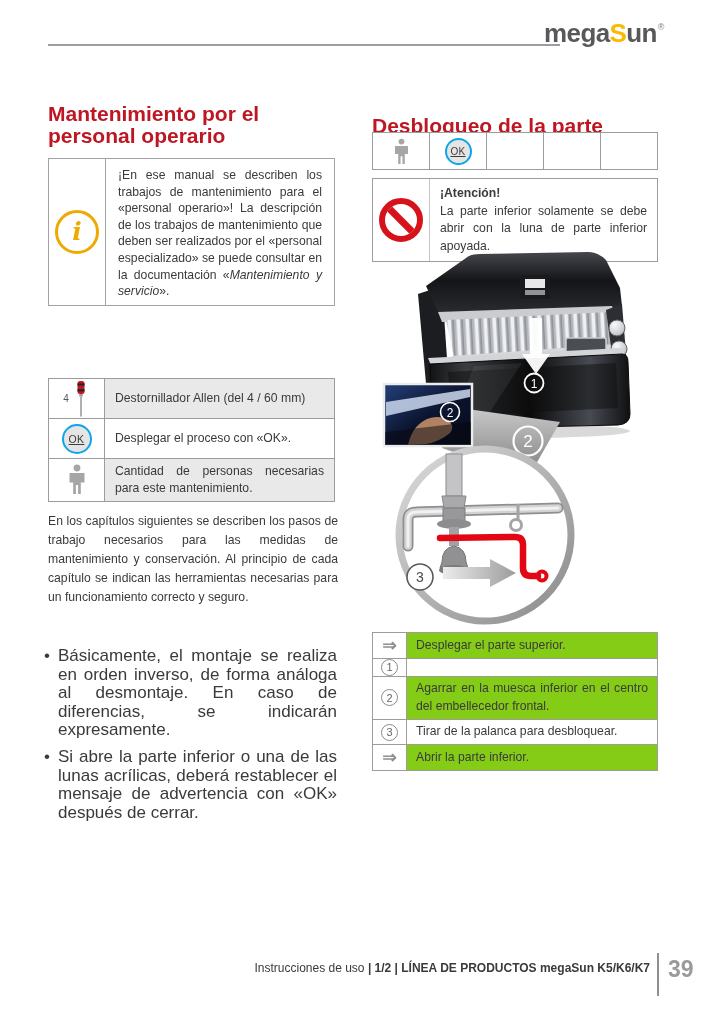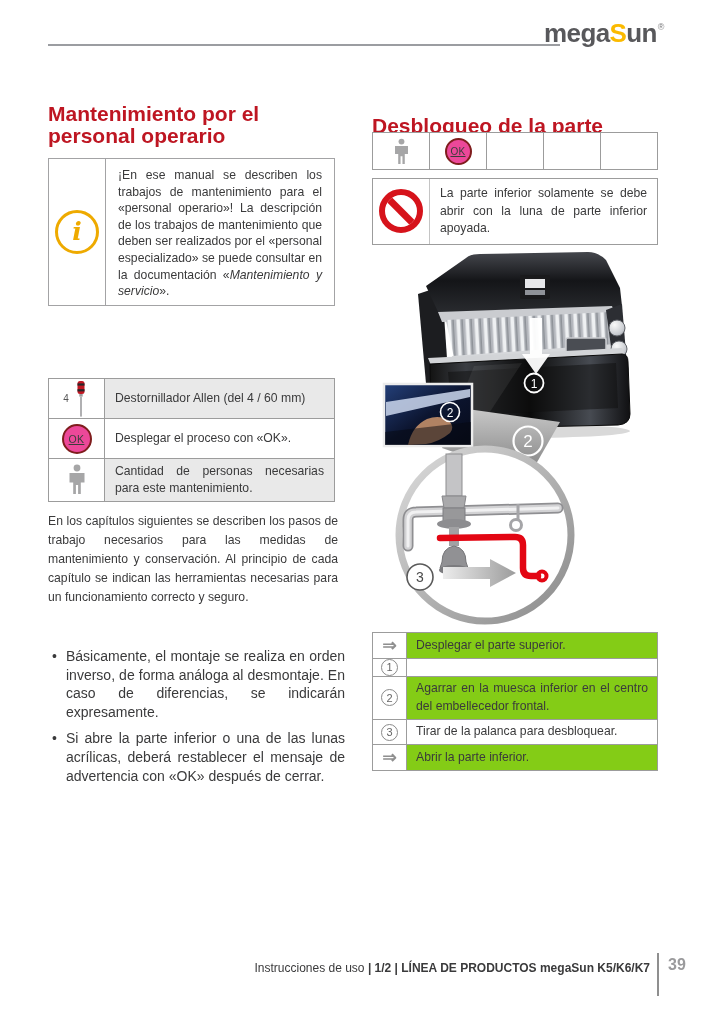--- a/index.html
+++ b/index.html
@@ -31,29 +31,29 @@
   .tools { position:absolute; left:48px; top:378px; width:287px; border:1px solid #9c9c9c;
            box-sizing:border-box; }
   .tool-row { display:flex; border-bottom:1px solid #9c9c9c; }
   .tool-row:last-child { border-bottom:none; }
   .tool-ic { width:55px; flex:none; background:#fff; border-right:1px solid #9c9c9c;
              display:flex; align-items:center; justify-content:center; gap:2px; }
   .tool-tx { flex:1; padding:4px 10px; font-size:12.2px; line-height:16.8px;
              display:flex; align-items:center; text-align:justify; min-height:39px; box-sizing:border-box; }
   .tool-row.sh .tool-tx { background:#e9e9e9; }
   .tool-badge { font-size:10px; color:#555; margin-right:1px; }
-  .ok-ring { width:30px; height:30px; border:2px solid #7f1d1d; border-radius:50%;
+  .ok-ring { width:30px; height:30px; border:2px solid #0ea5e9; border-radius:50%;
              display:flex; align-items:center; justify-content:center; box-sizing:border-box;
-             font-size:10.5px; color:#3c3c3b; letter-spacing:0.3px; background:#ec4899;text-decoration:underline; }
+             font-size:10.5px; color:#3c3c3b; letter-spacing:0.3px; background:#e5e5e5;text-decoration:underline; }
   .ok-ring.small { width:27px; height:27px; font-size:10px; }
 
   
   .para { position:absolute; left:48px; top:512px; width:290px; font-size:12.2px;
           line-height:19px; text-align:justify; }
-  .bullets { position:absolute; left:52px; top:647px; width:293px; font-size:14px; line-height:18.6px; }
+  .bullets { position:absolute; left:44px; top:647px; width:293px; font-size:17px; line-height:18.6px; }
   .bullet { display:flex; margin-bottom:8px; }
   .bullet .dot { width:14px; flex:none; }
   .bullet .dot::before { content:"•"; }
   .bullet .bt { flex:1; text-align:justify; }
 
   
   .strip { position:absolute; left:372px; top:132px; width:286px; height:38px;
            border:1px solid #9c9c9c; display:flex; box-sizing:border-box; background:#fff; }
   .strip .cell { flex:1; border-right:1px solid #9c9c9c; display:flex; align-items:center; justify-content:center; }
   .strip .cell:last-child { border-right:none; }
@@ -83,21 +83,21 @@
   .step.hl .stx { background:#84cc16; }
   .sym-arrow { color:#8f8f8f; font-size:17px; font-weight:bold; line-height:1; }
   .sym-num { width:17px; height:17px; border:1.4px solid #8a8a8a; border-radius:50%; color:#666;
              font-size:11px; display:flex; align-items:center; justify-content:center; box-sizing:border-box; }
 
   
   .footer-text { position:absolute; top:961px; left:250px; width:400px; text-align:right;
                  font-size:12px; color:#3a3a3b; white-space:nowrap; }
   .footer-text .fb { font-weight:bold; }
   .footer-rule { position:absolute; left:657px; top:953px; width:2px; height:43px; background:#8f8f8f; }
-  .page-num { position:absolute; left:668px; top:956px; font-size:16px; font-weight:bold; color:#9a9a9c; }
+  .page-num { position:absolute; left:668px; top:956px; font-size:23px; font-weight:bold; color:#9a9a9c; }
 </style>
 </head>
 <body>
 
 <div class="page">
 
   <div class="header-rule"></div>
   <div class="logo"><span>mega</span><span class="s">S</span><span>un</span><span class="reg">®</span></div>
 
   <div class="red-h" style="left:48px; top:103px; width:292px;">Mantenimiento por el personal operario</div>
@@ -171,20 +171,21 @@
     <div class="cell"></div>
   </div>
 
   <div class="warn">
     <div class="icon-col2">
       <div class="no-sign">
           <div class="bar"></div>
         </div>
     </div>
     <div class="text-col2">
+      <span class="wtitle">¡Atención!</span>
       <span>La parte inferior solamente se debe abrir con la luna de parte inferior apoyada.</span>
     </div>
   </div>
 
   <svg class="figure" width="292" height="380" viewBox="0 0 292 380">
     <defs>
       <linearGradient id="gCanopy" x1="0" y1="0" x2="0" y2="1">
         <stop offset="0" stop-color="#45474d"></stop>
           <stop offset="0.45" stop-color="#141518"></stop>
           <stop offset="1" stop-color="#2b2d31"></stop>

